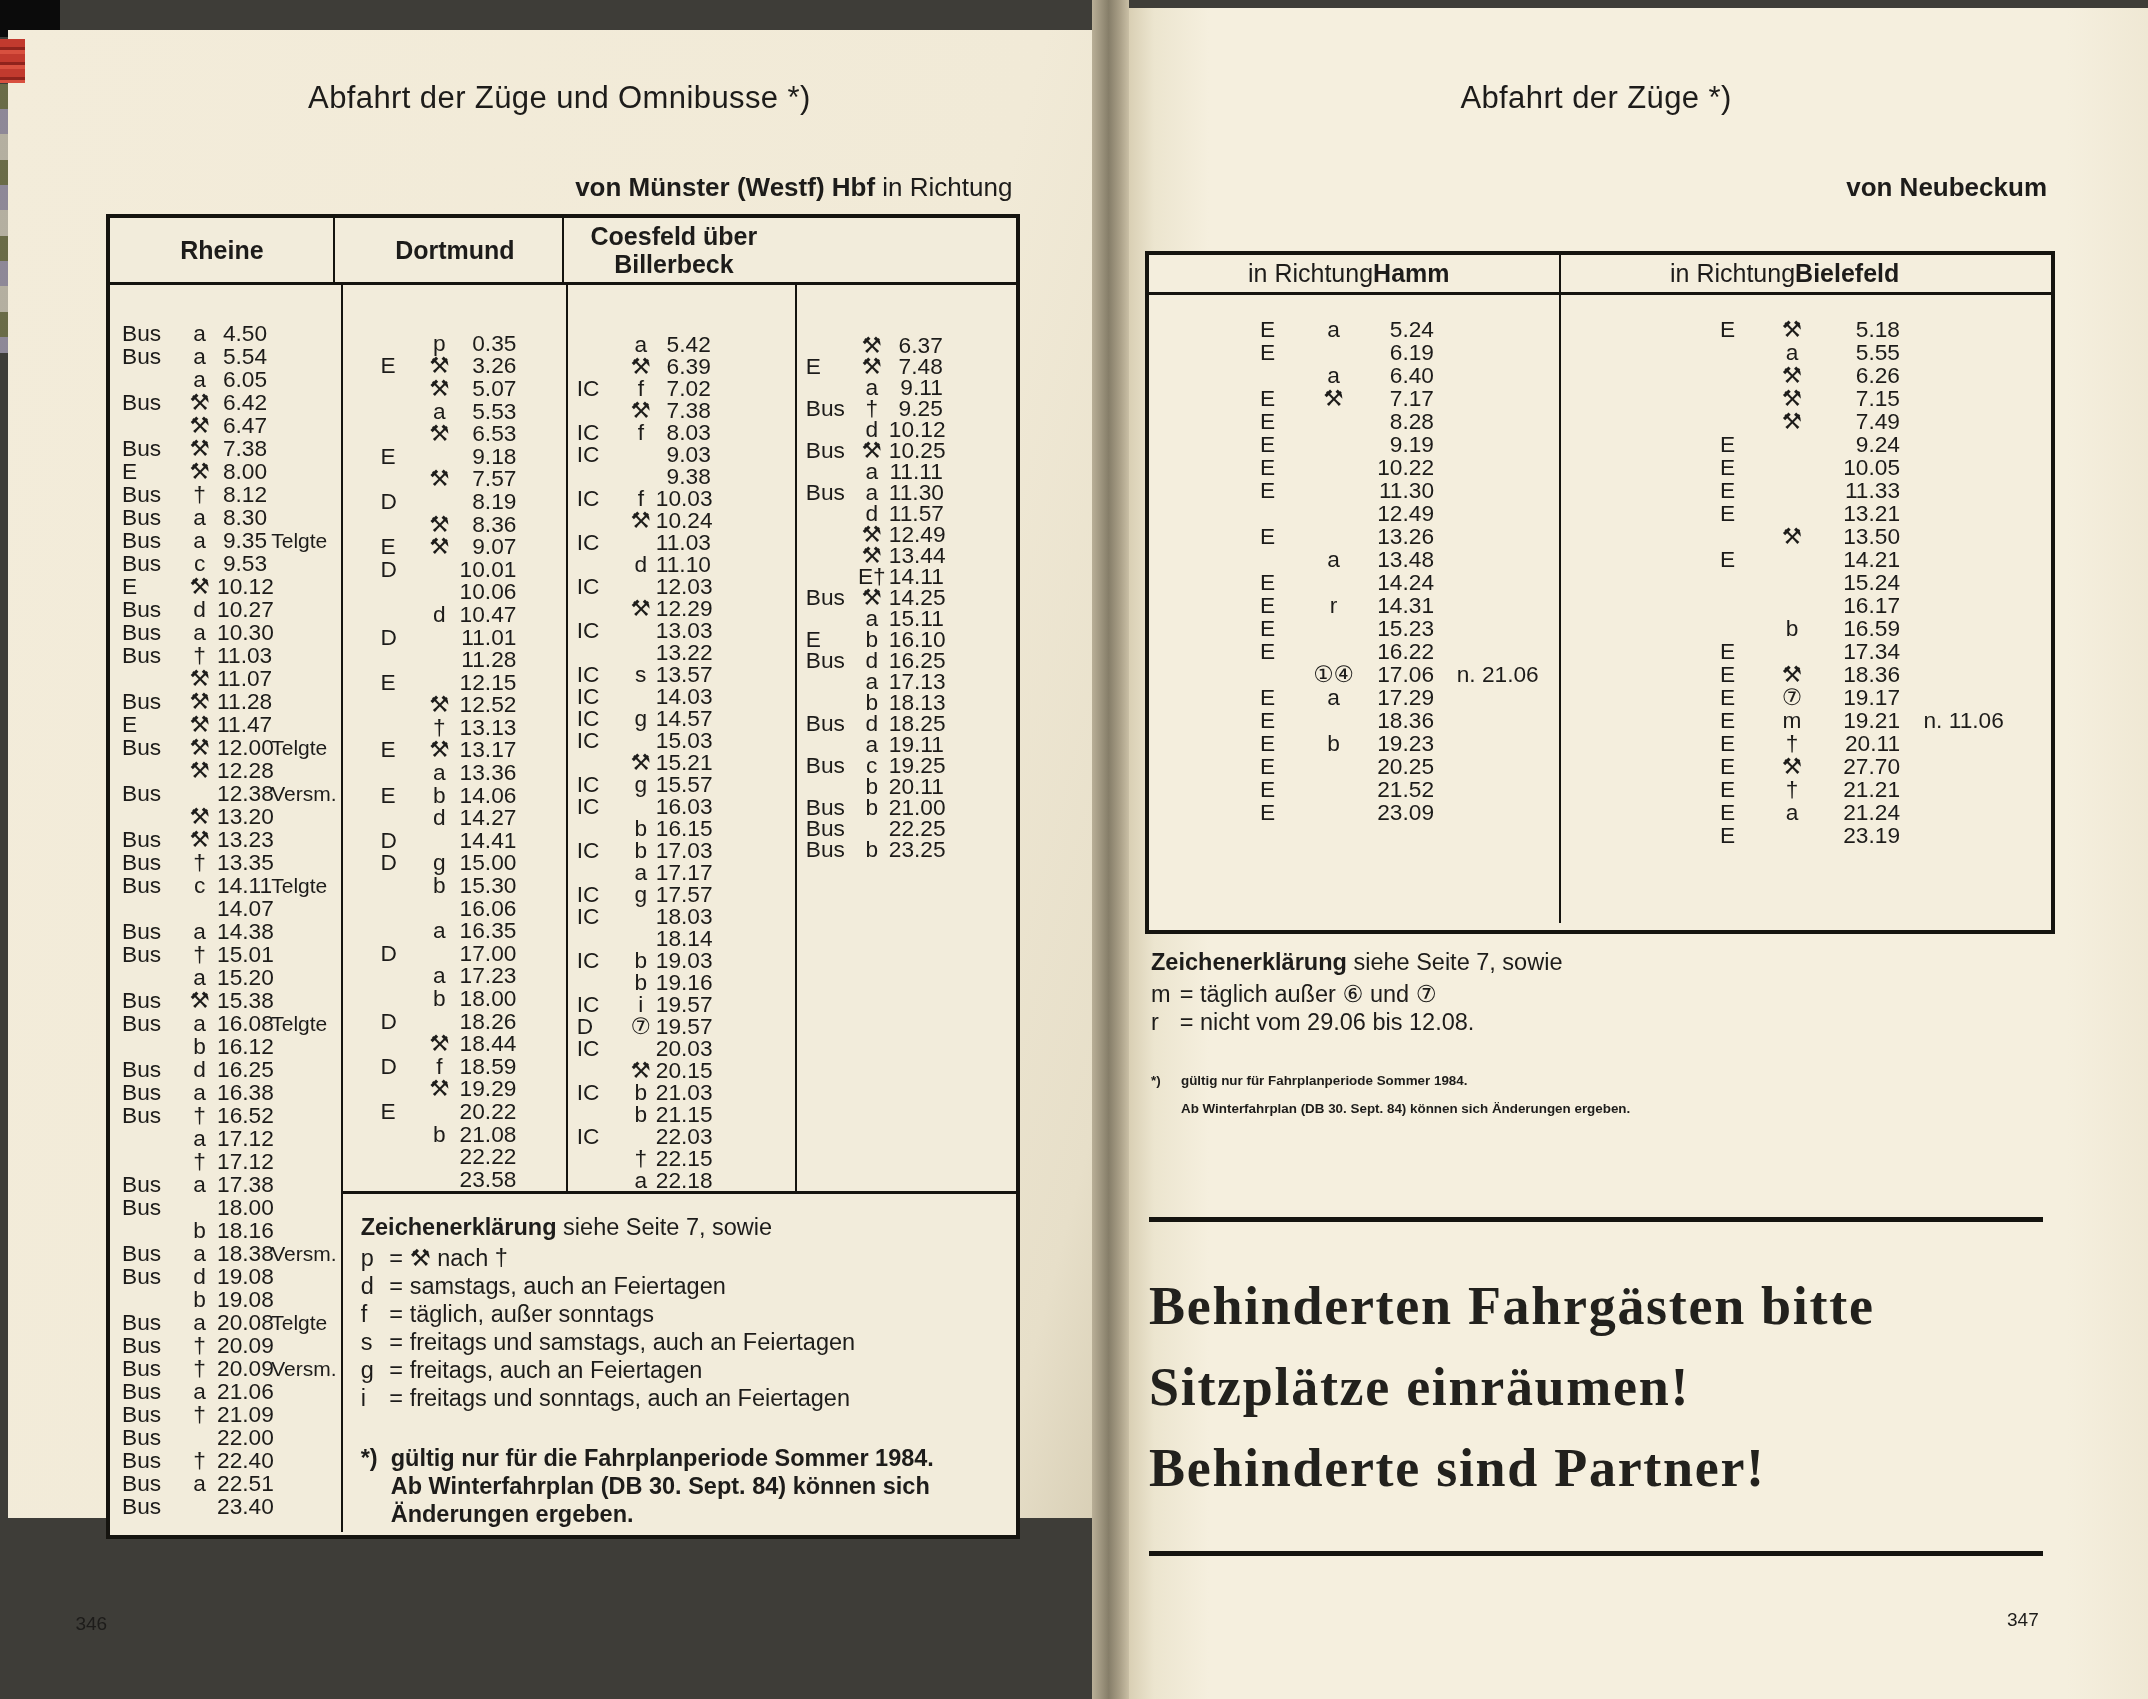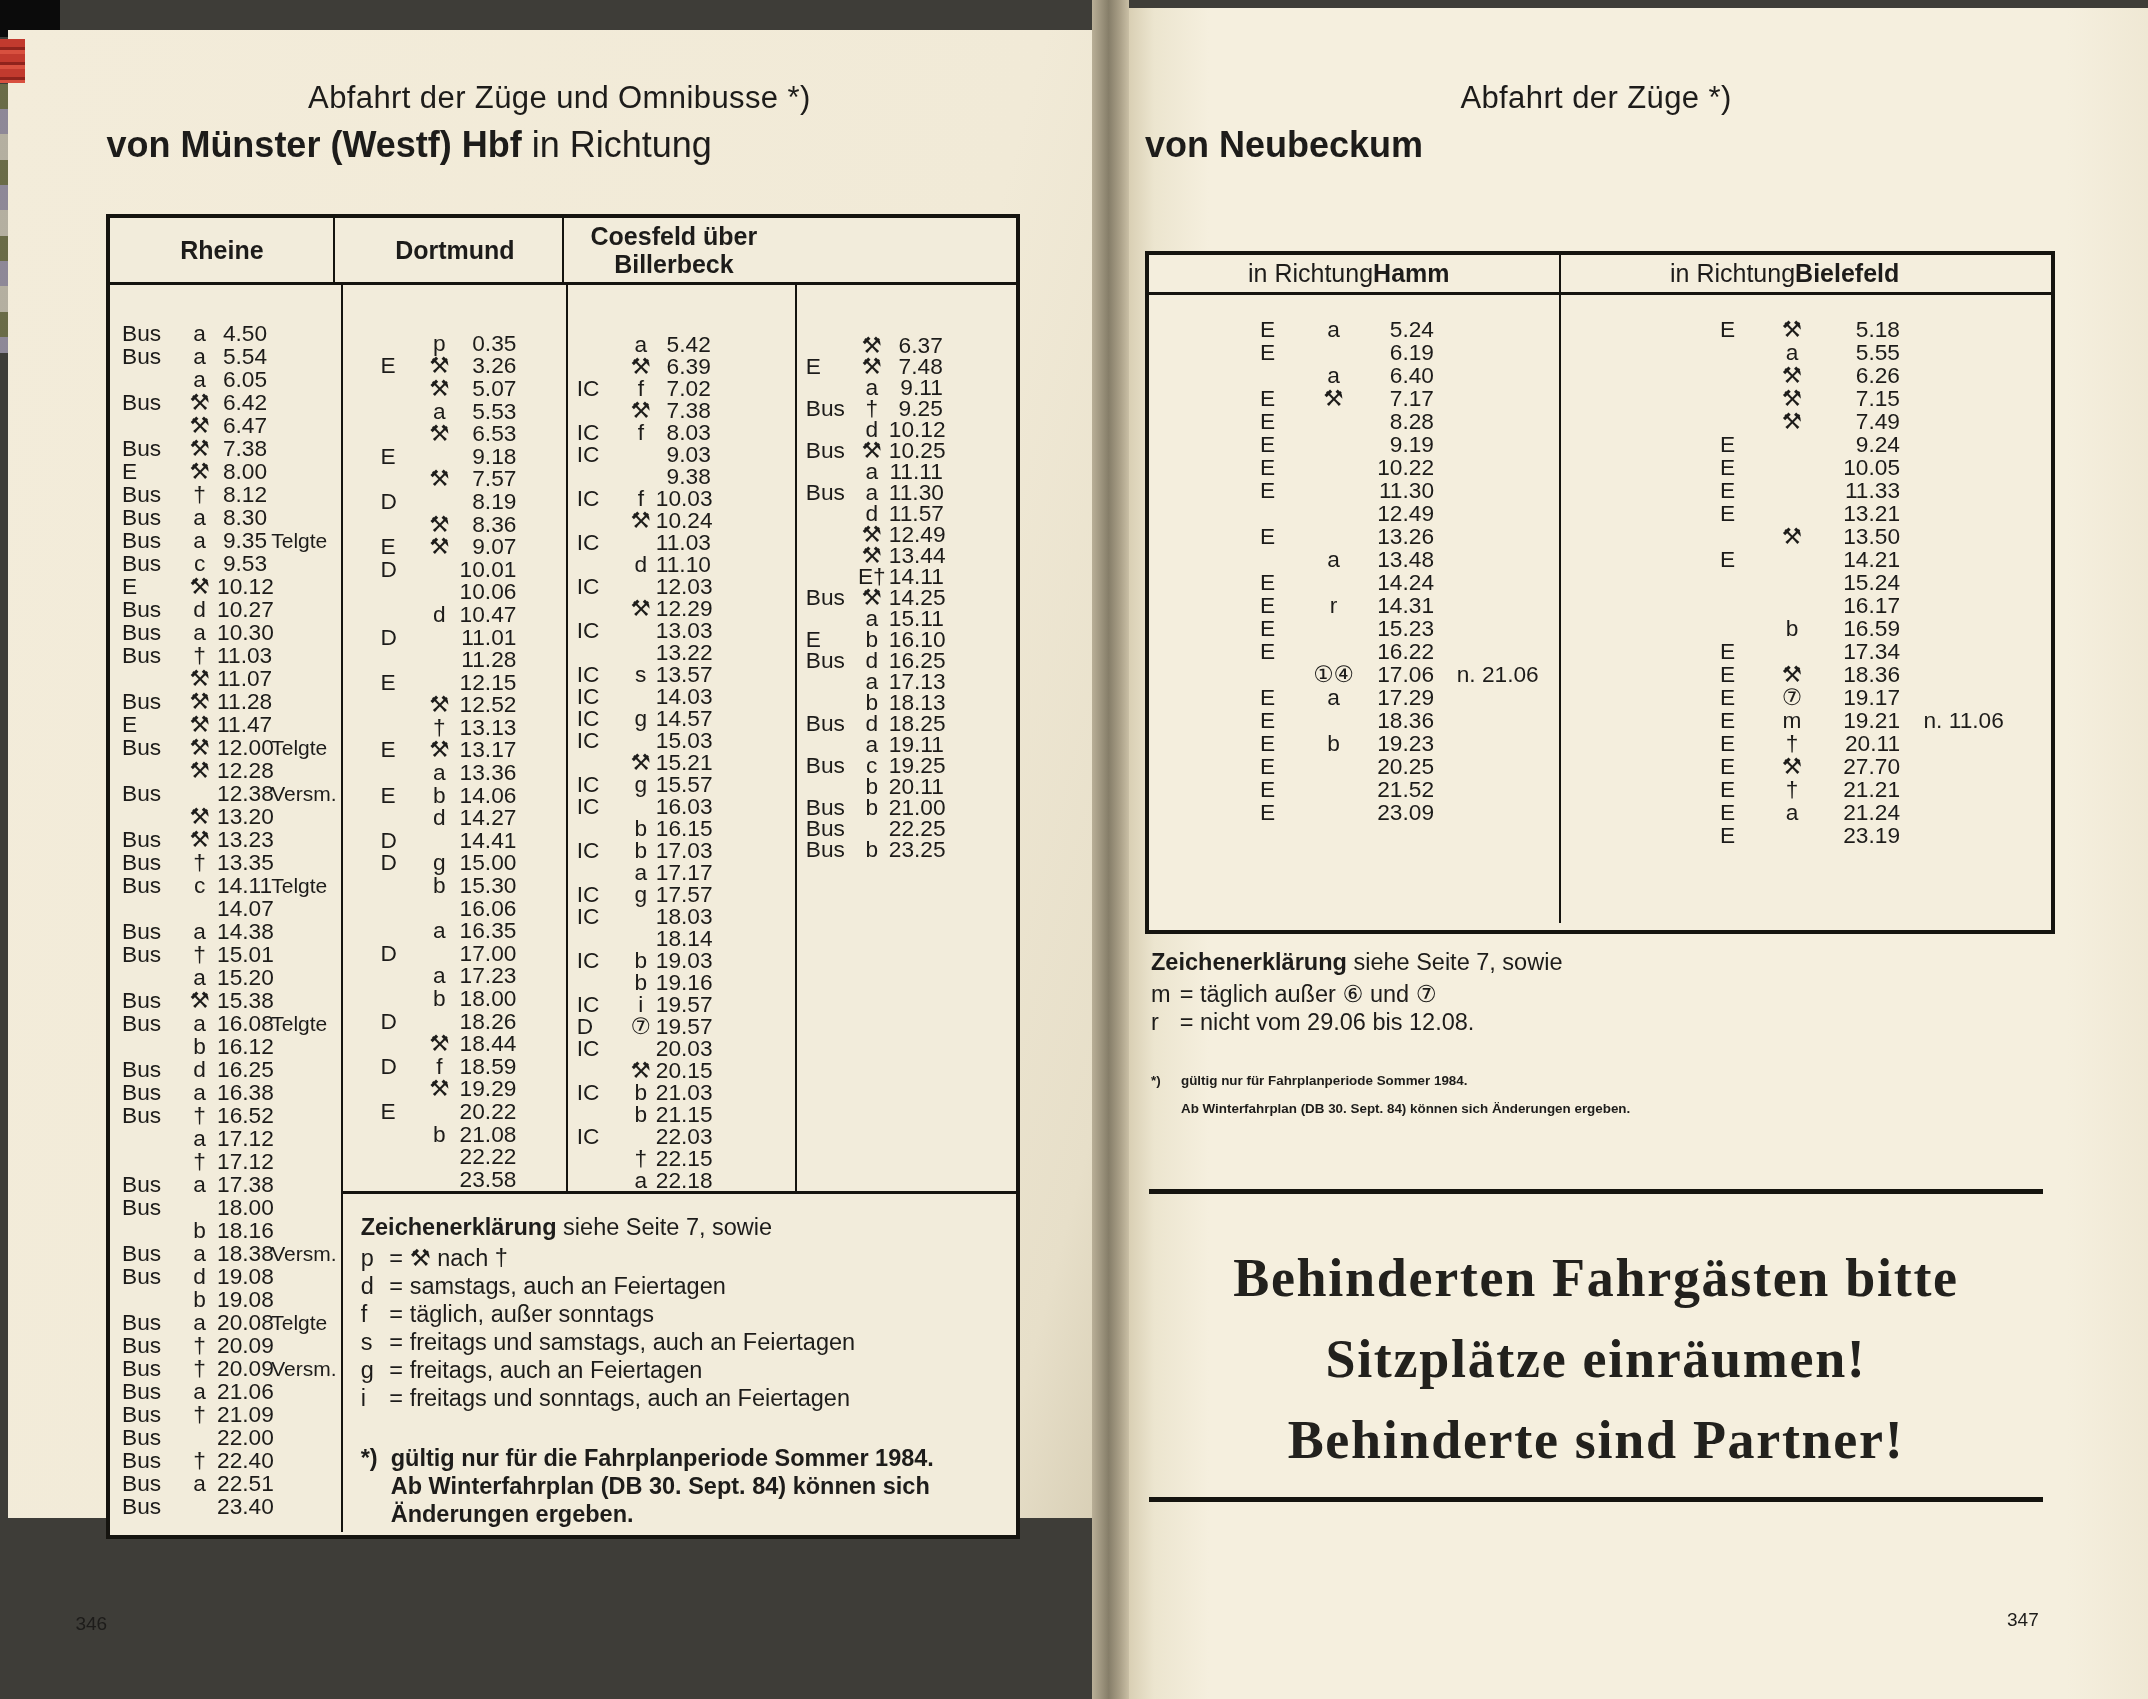--- a/index.html
+++ b/index.html
@@ -21,21 +21,21 @@
     background:linear-gradient(105deg,#f3ecda 0%,#f1ead7 70%,#e7dfc9 93%,#d9d0b7 100%);
   }
   .page-right{
     left:1129px;top:8.4px;width:1019px;height:1692px;
     background:linear-gradient(to right,#d9cfb4 0,#ece5cf 25px,#f5efde 80px,#f5efde 92%,#efe8d4 100%);
   }
   .gutter{position:absolute;left:1092px;top:0;width:37px;height:1700px;
     background:linear-gradient(to right,#b9af97,#867e69 45%,#a99f87 75%,#c9bfa5);}
 
   .title1{position:absolute;width:100%;text-align:center;font-size:31px;letter-spacing:0.4px;}
-  .title2{position:absolute;width:100%;text-align:left;font-size:36px;}
+  .title2{position:absolute;width:100%;text-align:right;font-size:26px;margin-top:48px;}
   .title2 b{font-weight:bold;}
   .pl-titles{position:absolute;left:98px;top:50px;width:906px;height:101px;}
   .pl-titles .title2{top:44px;}
   .pr-titles{position:absolute;left:16px;top:72px;width:902px;height:101px;}
   .pr-titles .title2{top:44px;}
 
   
   .ltable{position:absolute;left:98px;top:184px;width:906px;height:1317px;
     border:4.2px solid #15140f;box-sizing:content-box;background:#f2ecdb;}
   .lthead{display:flex;height:67px;border-bottom:3.4px solid #15140f;box-sizing:border-box;}
@@ -95,23 +95,23 @@
   .rc2{left:412px;width:490px;height:628px;padding-top:22.7px;}
   .rc1 .trow{height:23px;padding-left:111px;}
   .rc1 .tt{width:50px;} .rc1 .ts{width:47px;} .rc1 .tm{width:77px;} .rc1 .tn{margin-left:22.7px;font-size:22.7px;}
   .rc2 .trow{height:23px;padding-left:159px;}
   .rc2 .tt{width:50px;} .rc2 .ts{width:44px;} .rc2 .tm{width:86px;} .rc2 .tn{margin-left:23.5px;font-size:22.7px;}
 
   .rlegend{position:absolute;left:22px;top:941px;width:839px;font-size:23.5px;}
   .rfoot{position:absolute;left:22px;top:1059px;width:889px;}
 
   
-  .notice{position:absolute;left:20px;top:1181px;width:894px;box-sizing:border-box;
+  .notice{position:absolute;left:20px;top:1209px;width:894px;box-sizing:border-box;
     border-top:5.9px solid #15140f;border-bottom:5.9px solid #15140f;
-    padding:44px 0 16px 0;text-align:center;}
+    padding:44px 0 42px 0;text-align:left;}
   .notice div{
     font-family:"Liberation Serif","DejaVu Serif",serif;font-weight:bold;
     font-size:54px;line-height:81px;letter-spacing:1.7px;color:#22211d;
   }
 </style>
 </head>
 <body>
 
 <div class="corner"></div>
 

